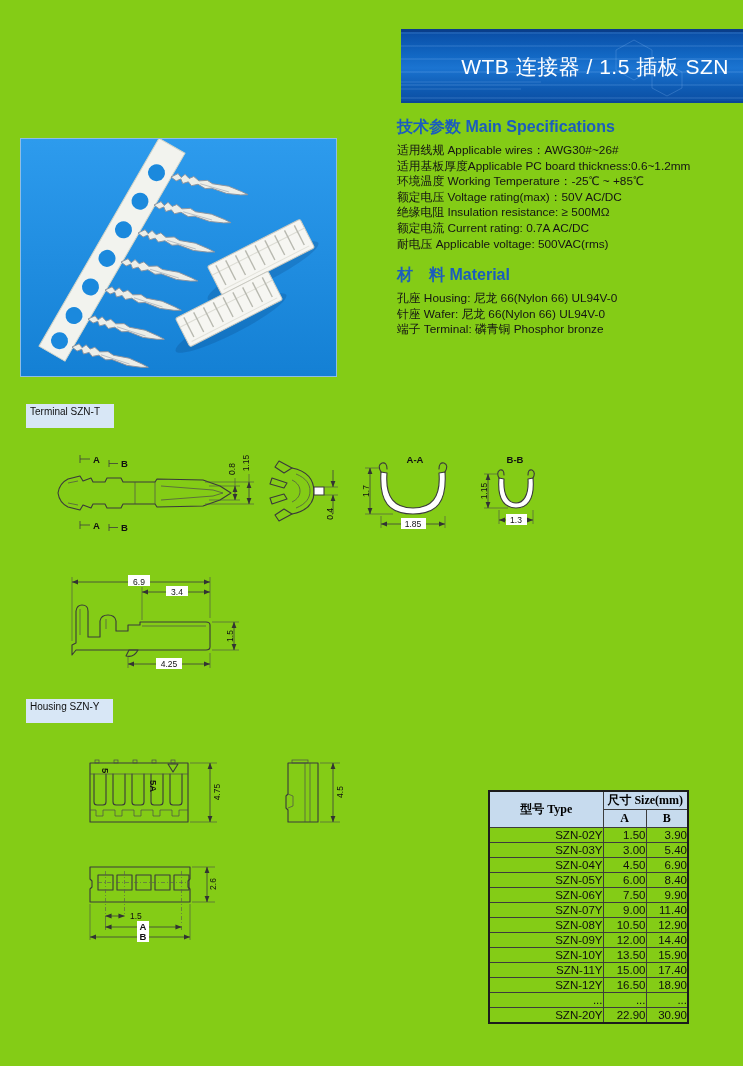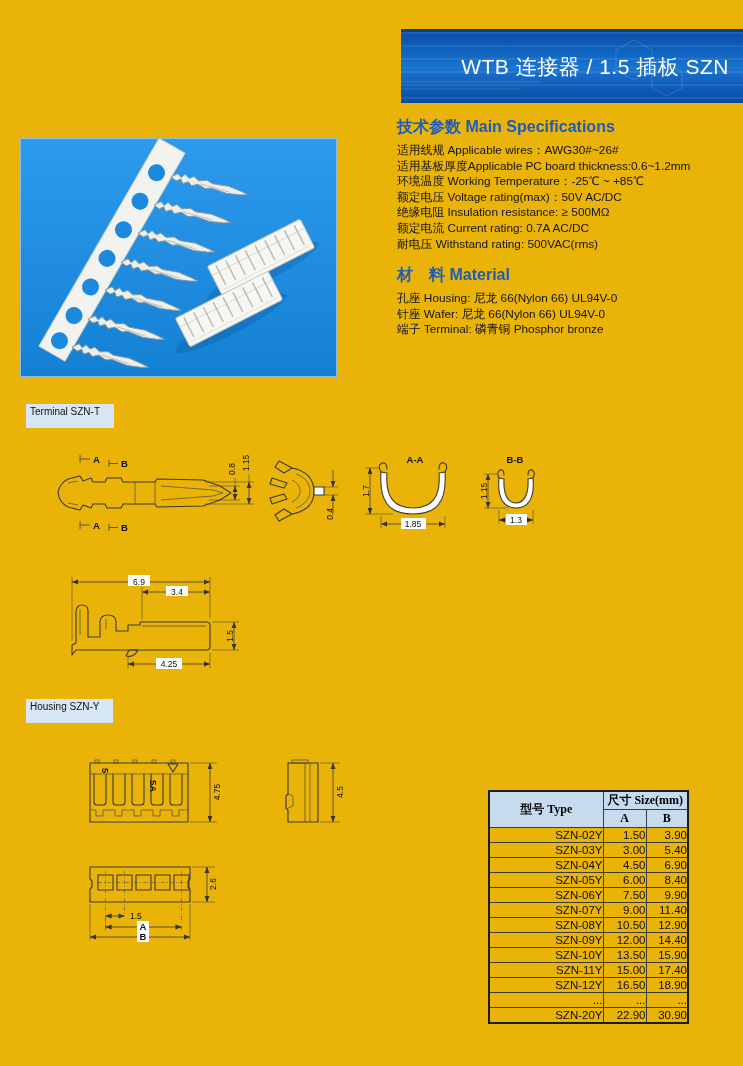--- a/index.html
+++ b/index.html
@@ -1,16 +1,16 @@
 <!DOCTYPE html>
 <html><head>
 <meta charset="utf-8">
 <style>
   html,body{margin:0;padding:0;background:#fff;}
-  #page{position:relative;width:743px;height:1066px;background:#eab308;overflow:hidden;
+  #page{position:relative;width:743px;height:1066px;background:#84cc16;overflow:hidden;
         font-family:"Liberation Sans",sans-serif;}
   
   #banner{position:absolute;left:401px;top:29px;width:342px;height:74px;
     background-image:
       repeating-linear-gradient(180deg, rgba(150,200,255,0.13) 0 2px, rgba(0,0,0,0) 2px 13px),
       linear-gradient(180deg,#0a4ea6 0%,#1166c2 32%,#1b74d1 52%,#0f5cb4 80%,#0b4fa4 100%);
     border-top:3px solid #093e8b;border-bottom:2px solid #0a4697;box-sizing:border-box;}
   #banner .t{position:absolute;right:14px;top:0;height:69px;line-height:69px;color:#ffffff;
     font-size:21px;letter-spacing:.5px;white-space:nowrap;}
   #banner svg{position:absolute;left:0;top:0;}
@@ -126,21 +126,21 @@
   </div>
 
   <div class="blk" style="top:117px;">
     <div class="h-blue">技术参数 Main Specifications</div>
     <div class="ln">适用线规 Applicable wires：AWG30#~26#</div>
     <div class="ln">适用基板厚度Applicable PC board thickness:0.6~1.2mm</div>
     <div class="ln">环境温度 Working Temperature：-25℃ ~ +85℃</div>
     <div class="ln">额定电压 Voltage rating(max)：50V AC/DC</div>
     <div class="ln">绝缘电阻 Insulation resistance: ≥ 500MΩ</div>
     <div class="ln">额定电流 Current rating: 0.7A AC/DC</div>
-    <div class="ln">耐电压 Withstand rating: 500VAC(rms)</div>
+    <div class="ln">耐电压 Applicable voltage: 500VAC(rms)</div>
     <div class="h-blue" style="margin-top:13px;">材　料 Material</div>
     <div class="ln">孔座 Housing: 尼龙 66(Nylon 66) UL94V-0</div>
     <div class="ln">针座 Wafer: 尼龙 66(Nylon 66) UL94V-0</div>
     <div class="ln">端子 Terminal: 磷青铜 Phosphor bronze</div>
   </div>
 
   <div class="seclabel" style="top:404px;">Terminal SZN-T</div>
   <div class="seclabel" style="top:699px;">Housing SZN-Y</div>
 
   <svg class="drw" style="left:35px;top:438px;" width="235" height="105" viewBox="0 0 235 105">

